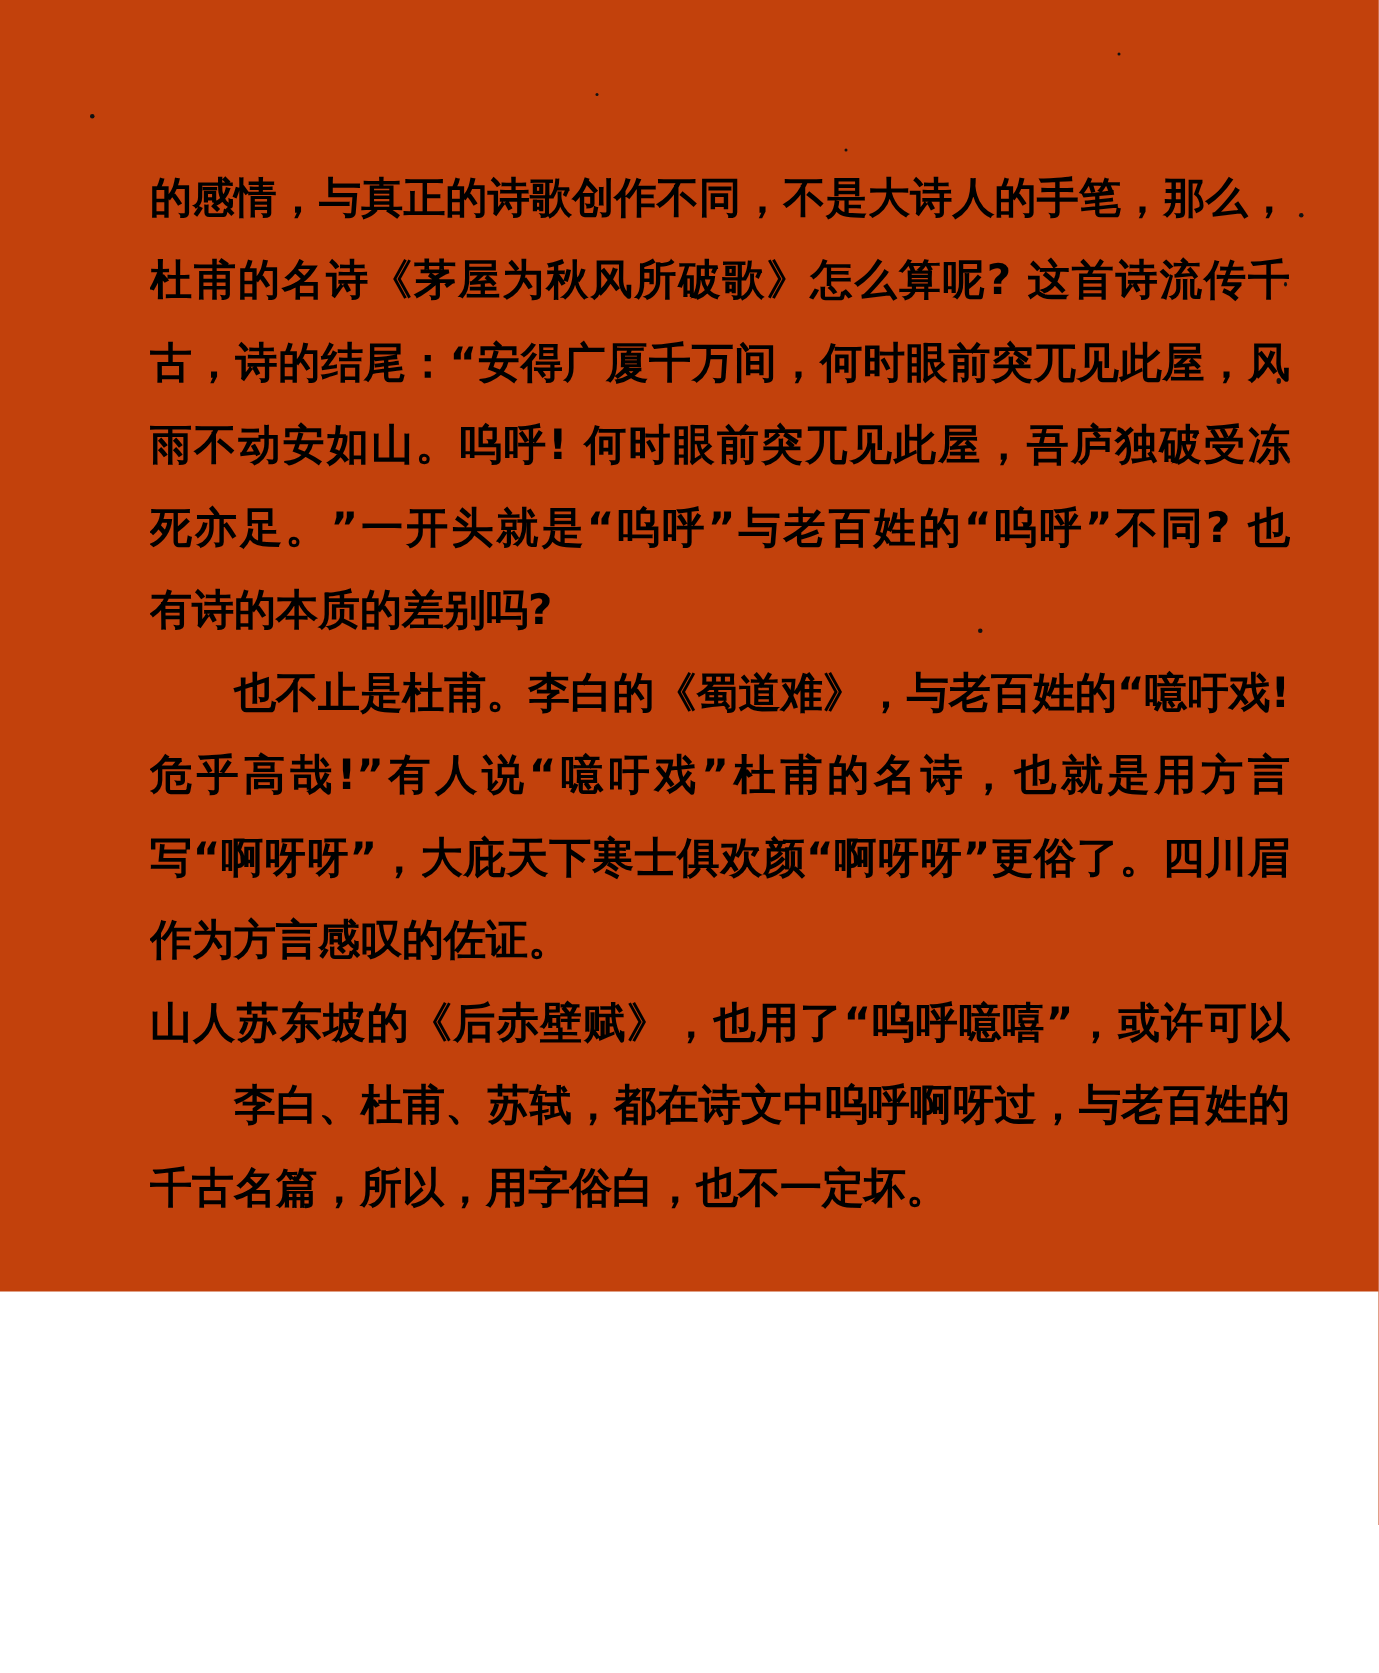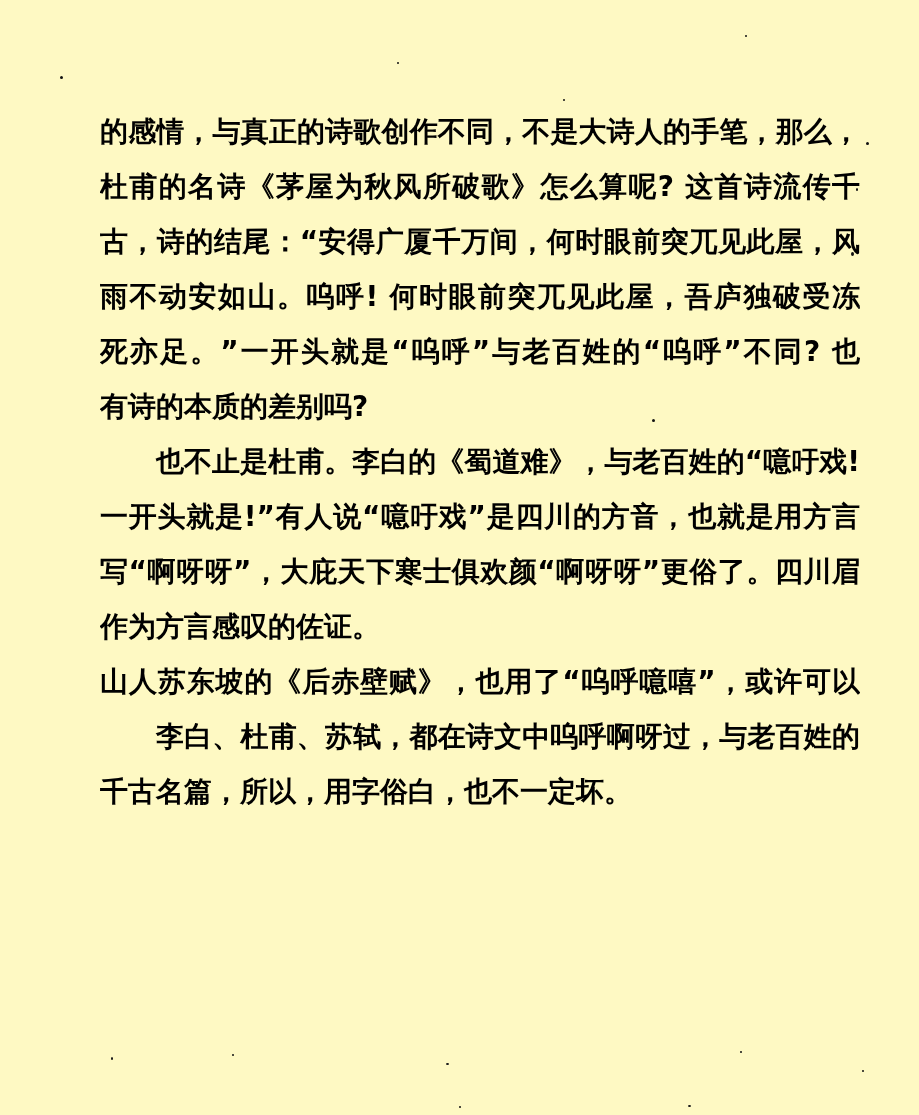--- a/index.html
+++ b/index.html
@@ -12,22 +12,22 @@
     background: #ffffff;
     position: relative;
     overflow: hidden;
     font-family: "DejaVu Sans", sans-serif;
   }
   .page {
     position: absolute;
     left: 0;
     top: 0;
     width: 919px;
-    height: 1115px;
-    background: #fef9c3;
+    height: 861px;
+    background: #c2410c;
     overflow: hidden;
   }
   .text-block {
     position: absolute;
     left: 100px;
     top: 104px;
     width: 760px;
     color: #000000;
     font-size: 28px;
     font-weight: 600;
@@ -66,21 +66,21 @@
 
   <div class="text-block" style="color: rgb(0, 0, 0);">
 
   <div class="text-line">的感情，与真正的诗歌创作不同，不是大诗人的手笔，那么，</div>
       <div class="text-line">杜甫的名诗《茅屋为秋风所破歌》怎么算呢? 这首诗流传千</div>
       <div class="text-line">古，诗的结尾：“安得广厦千万间，何时眼前突兀见此屋，风</div>
       <div class="text-line">雨不动安如山。呜呼! 何时眼前突兀见此屋，吾庐独破受冻</div>
       <div class="text-line">死亦足。”一开头就是“呜呼”与老百姓的“呜呼”不同? 也</div>
       <div class="text-line para-end">有诗的本质的差别吗?</div>
       <div class="text-line para-start">也不止是杜甫。李白的《蜀道难》，与老百姓的“噫吁戏!</div>
-      <div class="text-line">一开头就是!”有人说“噫吁戏”是四川的方音，也就是用方言</div>
+      <div class="text-line">危乎高哉!”有人说“噫吁戏”杜甫的名诗，也就是用方言</div>
       <div class="text-line">写“啊呀呀”，大庇天下寒士俱欢颜“啊呀呀”更俗了。四川眉</div>
       <div class="text-line para-end">作为方言感叹的佐证。</div>
       <div class="text-line">山人苏东坡的《后赤壁赋》，也用了“呜呼噫嘻”，或许可以</div>
       <div class="text-line para-start">李白、杜甫、苏轼，都在诗文中呜呼啊呀过，与老百姓的</div>
       <div class="text-line para-end">千古名篇，所以，用字俗白，也不一定坏。</div>
     </div>
 
   <span class="speck" style="left:397px; top:62px;  width:2px; height:2px;"></span>
   <span class="speck" style="left:60px;  top:76px;  width:3px; height:3px;"></span>
   <span class="speck" style="left:745px; top:35px;  width:2px; height:2px;"></span>

